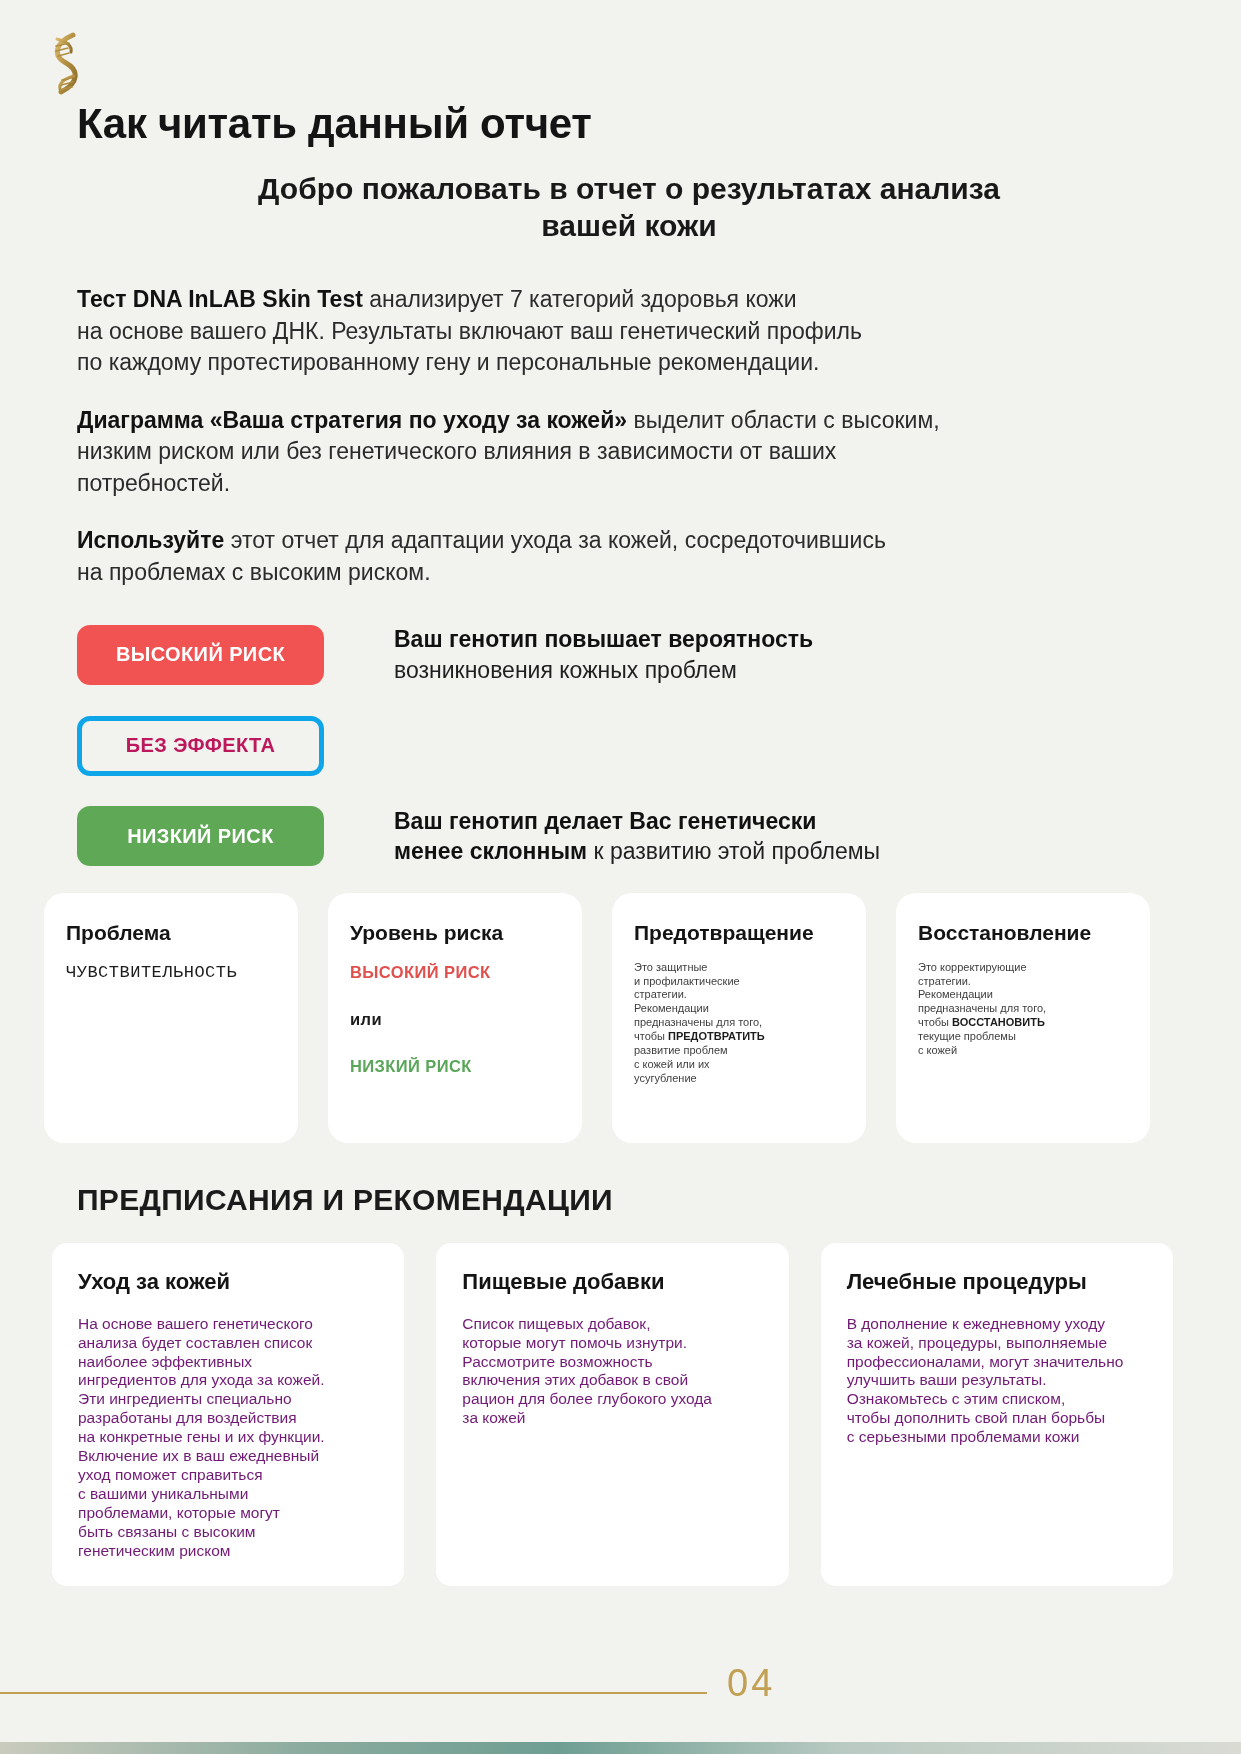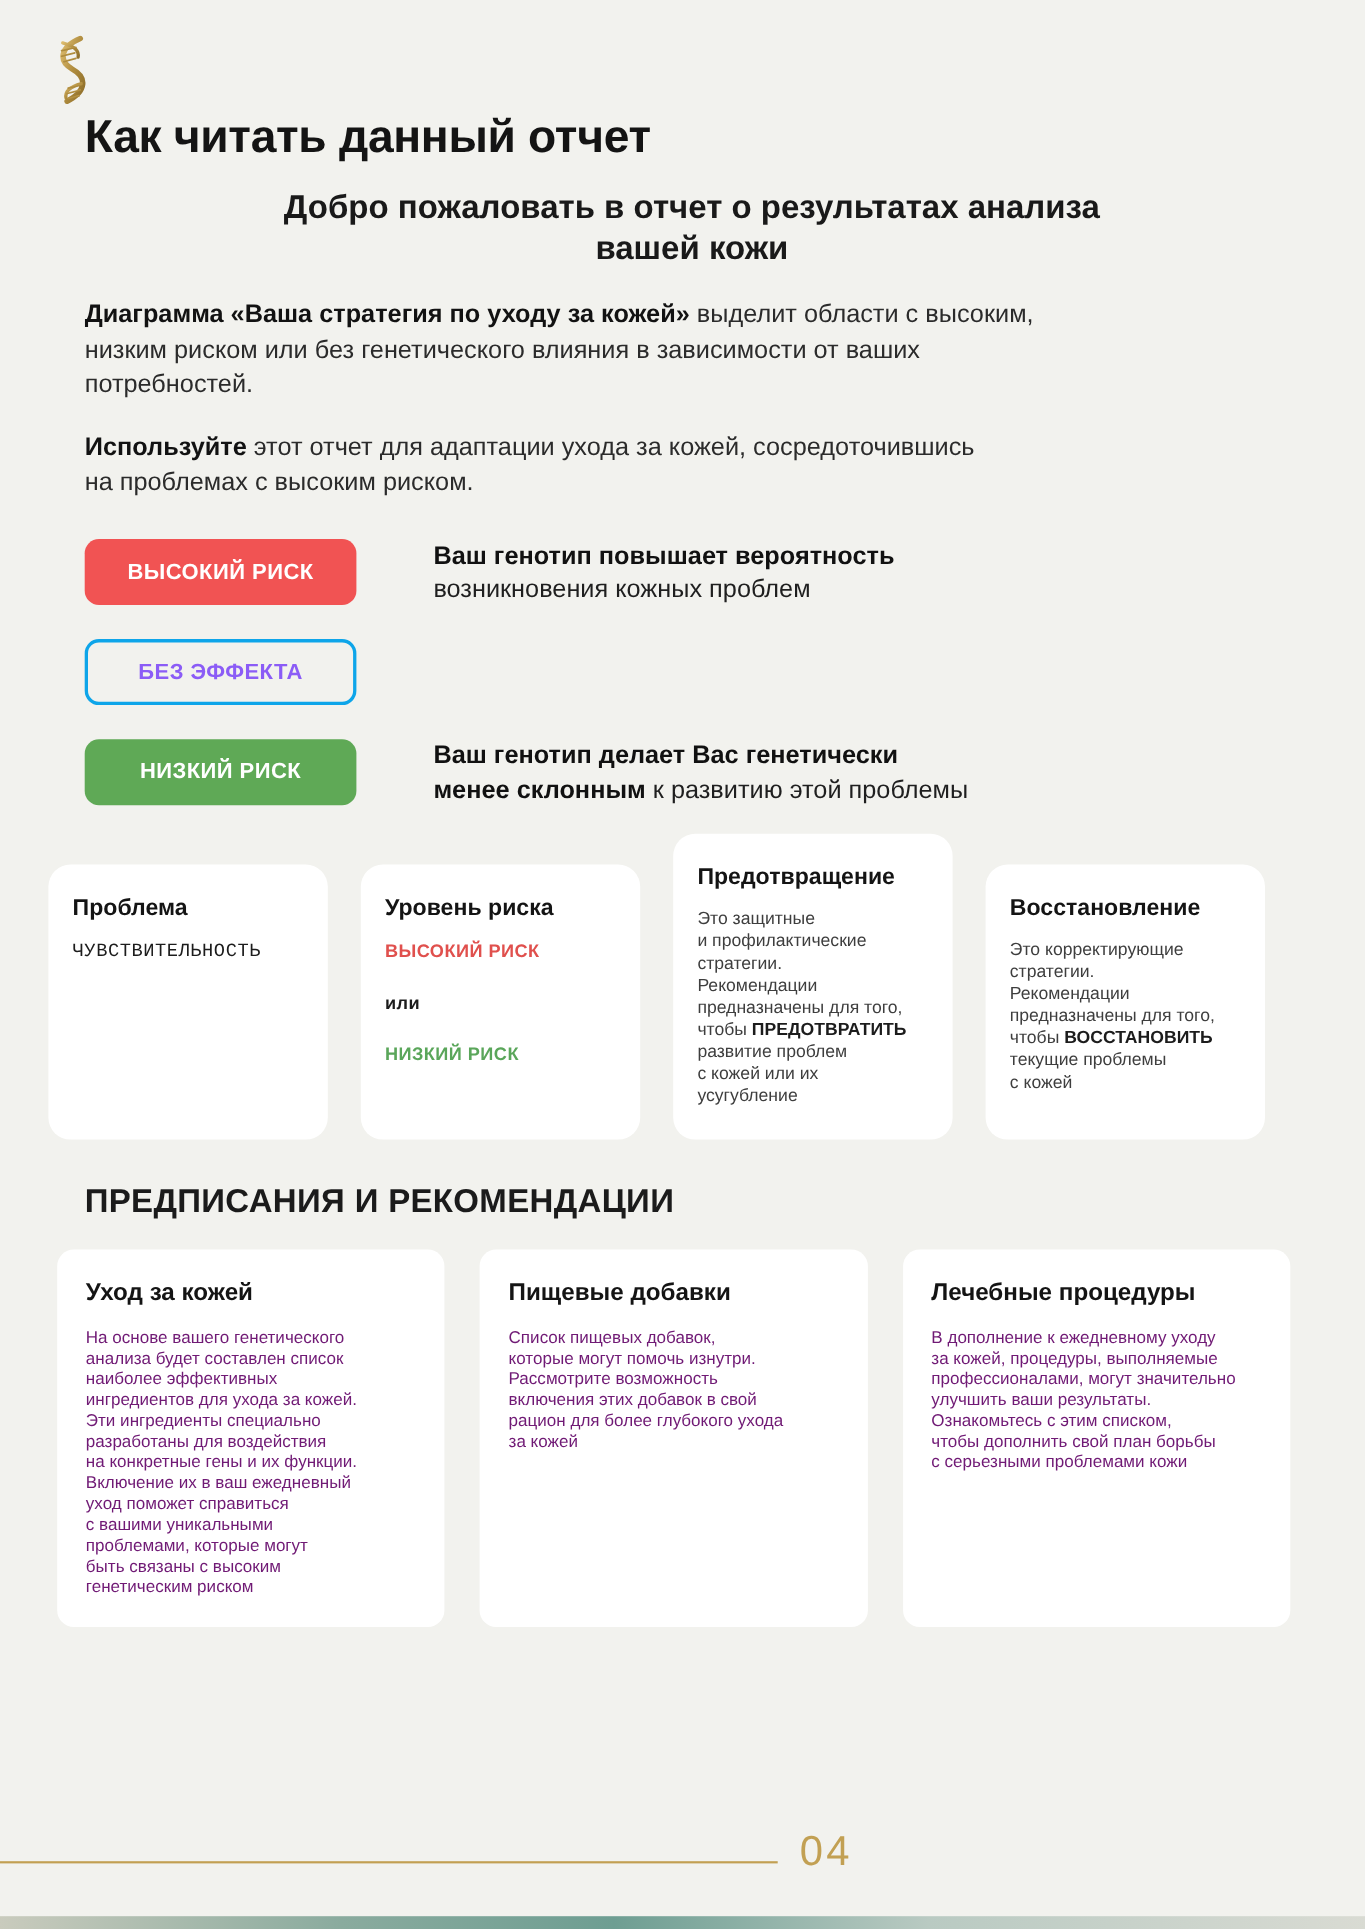--- a/index.html
+++ b/index.html
@@ -24,40 +24,40 @@
   .legend{margin-top:36px;}
   .legend-row{display:flex;align-items:center;margin-top:30px;}
   .legend-row:first-child{margin-top:0;}
   .badge{
     width:247px;min-height:60px;border-radius:13px;
     display:flex;align-items:center;justify-content:center;
     font-size:20px;font-weight:700;letter-spacing:0.4px;
     box-sizing:border-box;text-align:center;flex:none;
   }
   .badge.high{background:#f15353;color:#ffffff;}
-  .badge.none{border:3px solid #0ea5e9;color:#8b5cf6;background:transparent;}
+  .badge.none{border:5px solid #0ea5e9;color:#be185d;background:transparent;}
   .badge.low{background:#5fa956;color:#ffffff;}
   .legend-desc{margin:0 0 0 70px;font-size:23px;line-height:1.33;color:#1f1f1f;white-space:pre-line;max-width:560px;}
   .legend-desc b{color:#111;}
 
   .section-heading{margin:56px 0 0;font-size:30px;font-weight:600;letter-spacing:0.3px;color:#1b1b1b;}
   .section-heading.second{margin-top:40px;}
 
   .cards{display:flex;margin-top:26px;}
   .cards.row1{margin-left:-33px;margin-right:31px;gap:30px;align-items:flex-end;}
   .cards.row2{margin-left:-25px;margin-right:8px;gap:32px;}
   .card{
     background:#ffffff;border-radius:20px;flex:1 1 0;
     box-sizing:border-box;
   }
   .cards.row1 .card{padding:28px 22px;min-height:250px;}
   .cards.row2 .card{padding:26px 26px;min-height:330px;border-radius:15px;}
   .card-title{margin:0;font-size:21px;font-weight:700;color:#141414;}
   .cards.row2 .card-title{font-size:22px;}
-  .card-body{margin:16px 0 0;font-size:16px;line-height:1.26;color:#3e3e3e;white-space:pre-line;}
+  .card-body{margin:16px 0 0;font-size:11px;line-height:1.26;color:#3e3e3e;white-space:pre-line;}
   .card-body b{color:#1c1c1c;}
   .cards.row2 .card-body{margin-top:20px;font-size:15.5px;line-height:1.22;color:#701a75;}
   .problem-value{margin:18px 0 0;font-size:17px;letter-spacing:0.5px;color:#1c1c1c;font-family:Liberation Mono, monospace;}
   .risk-line{margin:18px 0 0;font-size:16.5px;font-weight:700;letter-spacing:0.4px;}
   .risk-line.first{margin-top:18px;}
   .risk-line.red{color:#e0504d;}
   .risk-line.dark{color:#1c1c1c;margin-top:28px;}
   .risk-line.green{color:#5aa65a;margin-top:28px;}
 
   .footer-line{position:absolute;left:0;top:1692px;width:707px;height:2px;background:#c2a053;}
@@ -93,20 +93,23 @@
         <path d="M18 58 L28 55" stroke-width="1.6"></path>
       </g>
     </svg>
   </div>
 
   <div class="inner">
     <h1>Как читать данный отчет</h1>
     <h2>Добро пожаловать в отчет о результатах анализа
 вашей кожи</h2>
 
+    <p class="para first"><b>Тест DNA InLAB Skin Test</b><span> анализирует 7 категорий здоровья кожи
+на основе вашего ДНК. Результаты включают ваш генетический профиль
+по каждому протестированному гену и персональные рекомендации.</span></p>
 
     <p class="para"><b>Диаграмма «Ваша стратегия по уходу за кожей»</b><span> выделит области с высоким,
 низким риском или без генетического влияния в зависимости от ваших
 потребностей.</span></p>
 
     <p class="para"><b>Используйте</b><span> этот отчет для адаптации ухода за кожей, сосредоточившись
 на проблемах с высоким риском.</span></p>
 
     <div class="legend">
       <div class="legend-row">

